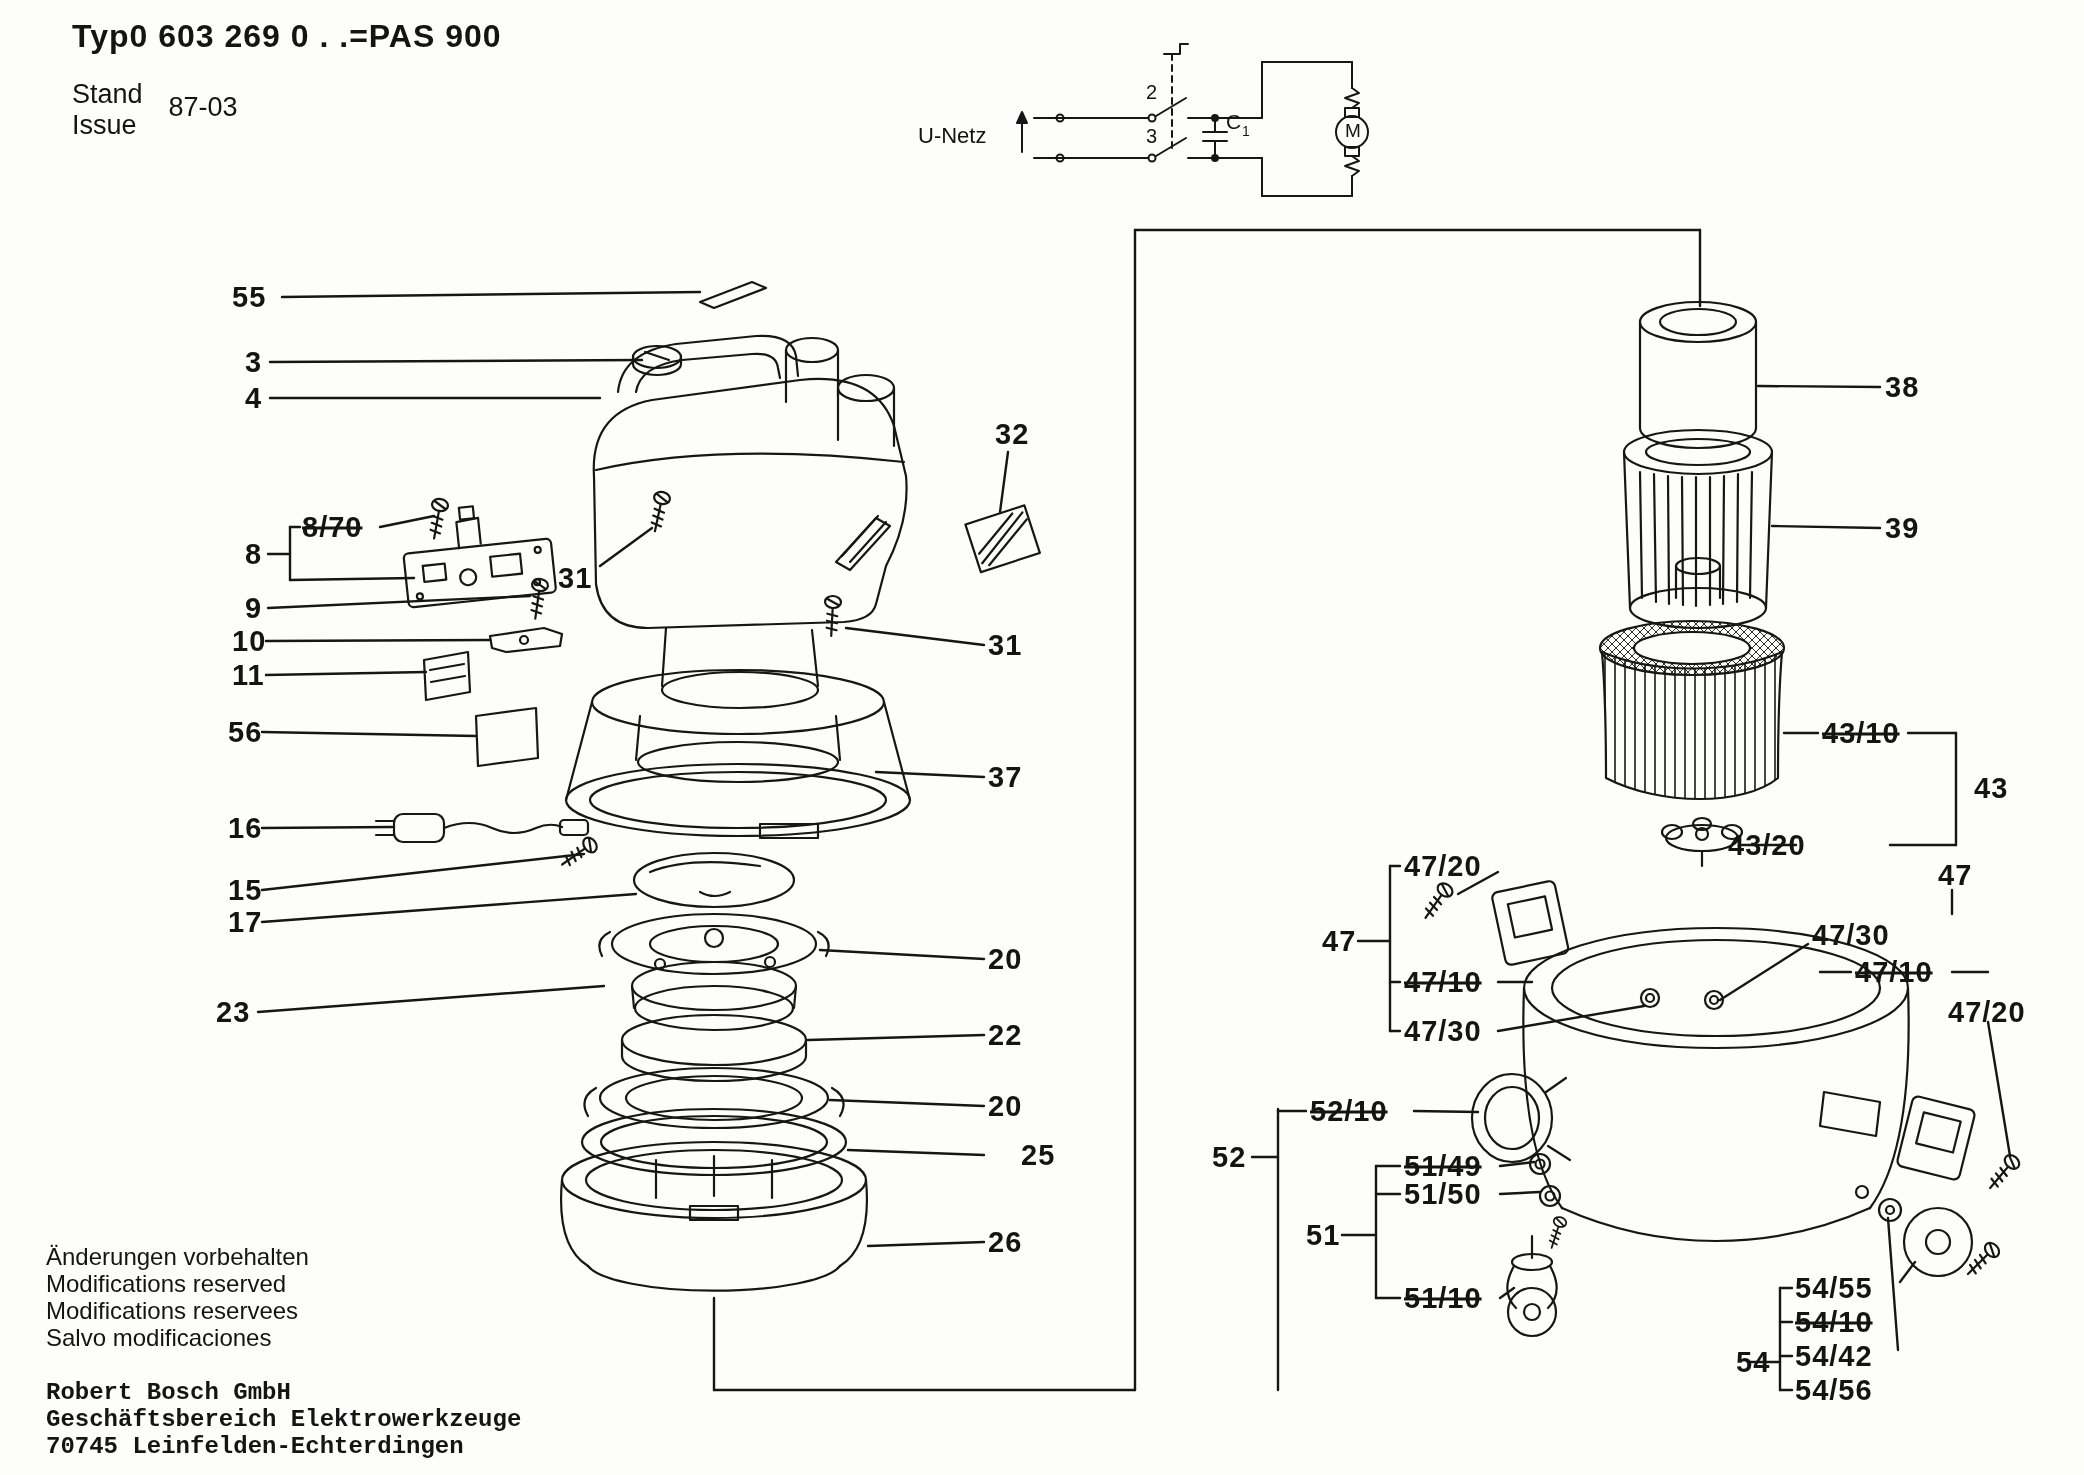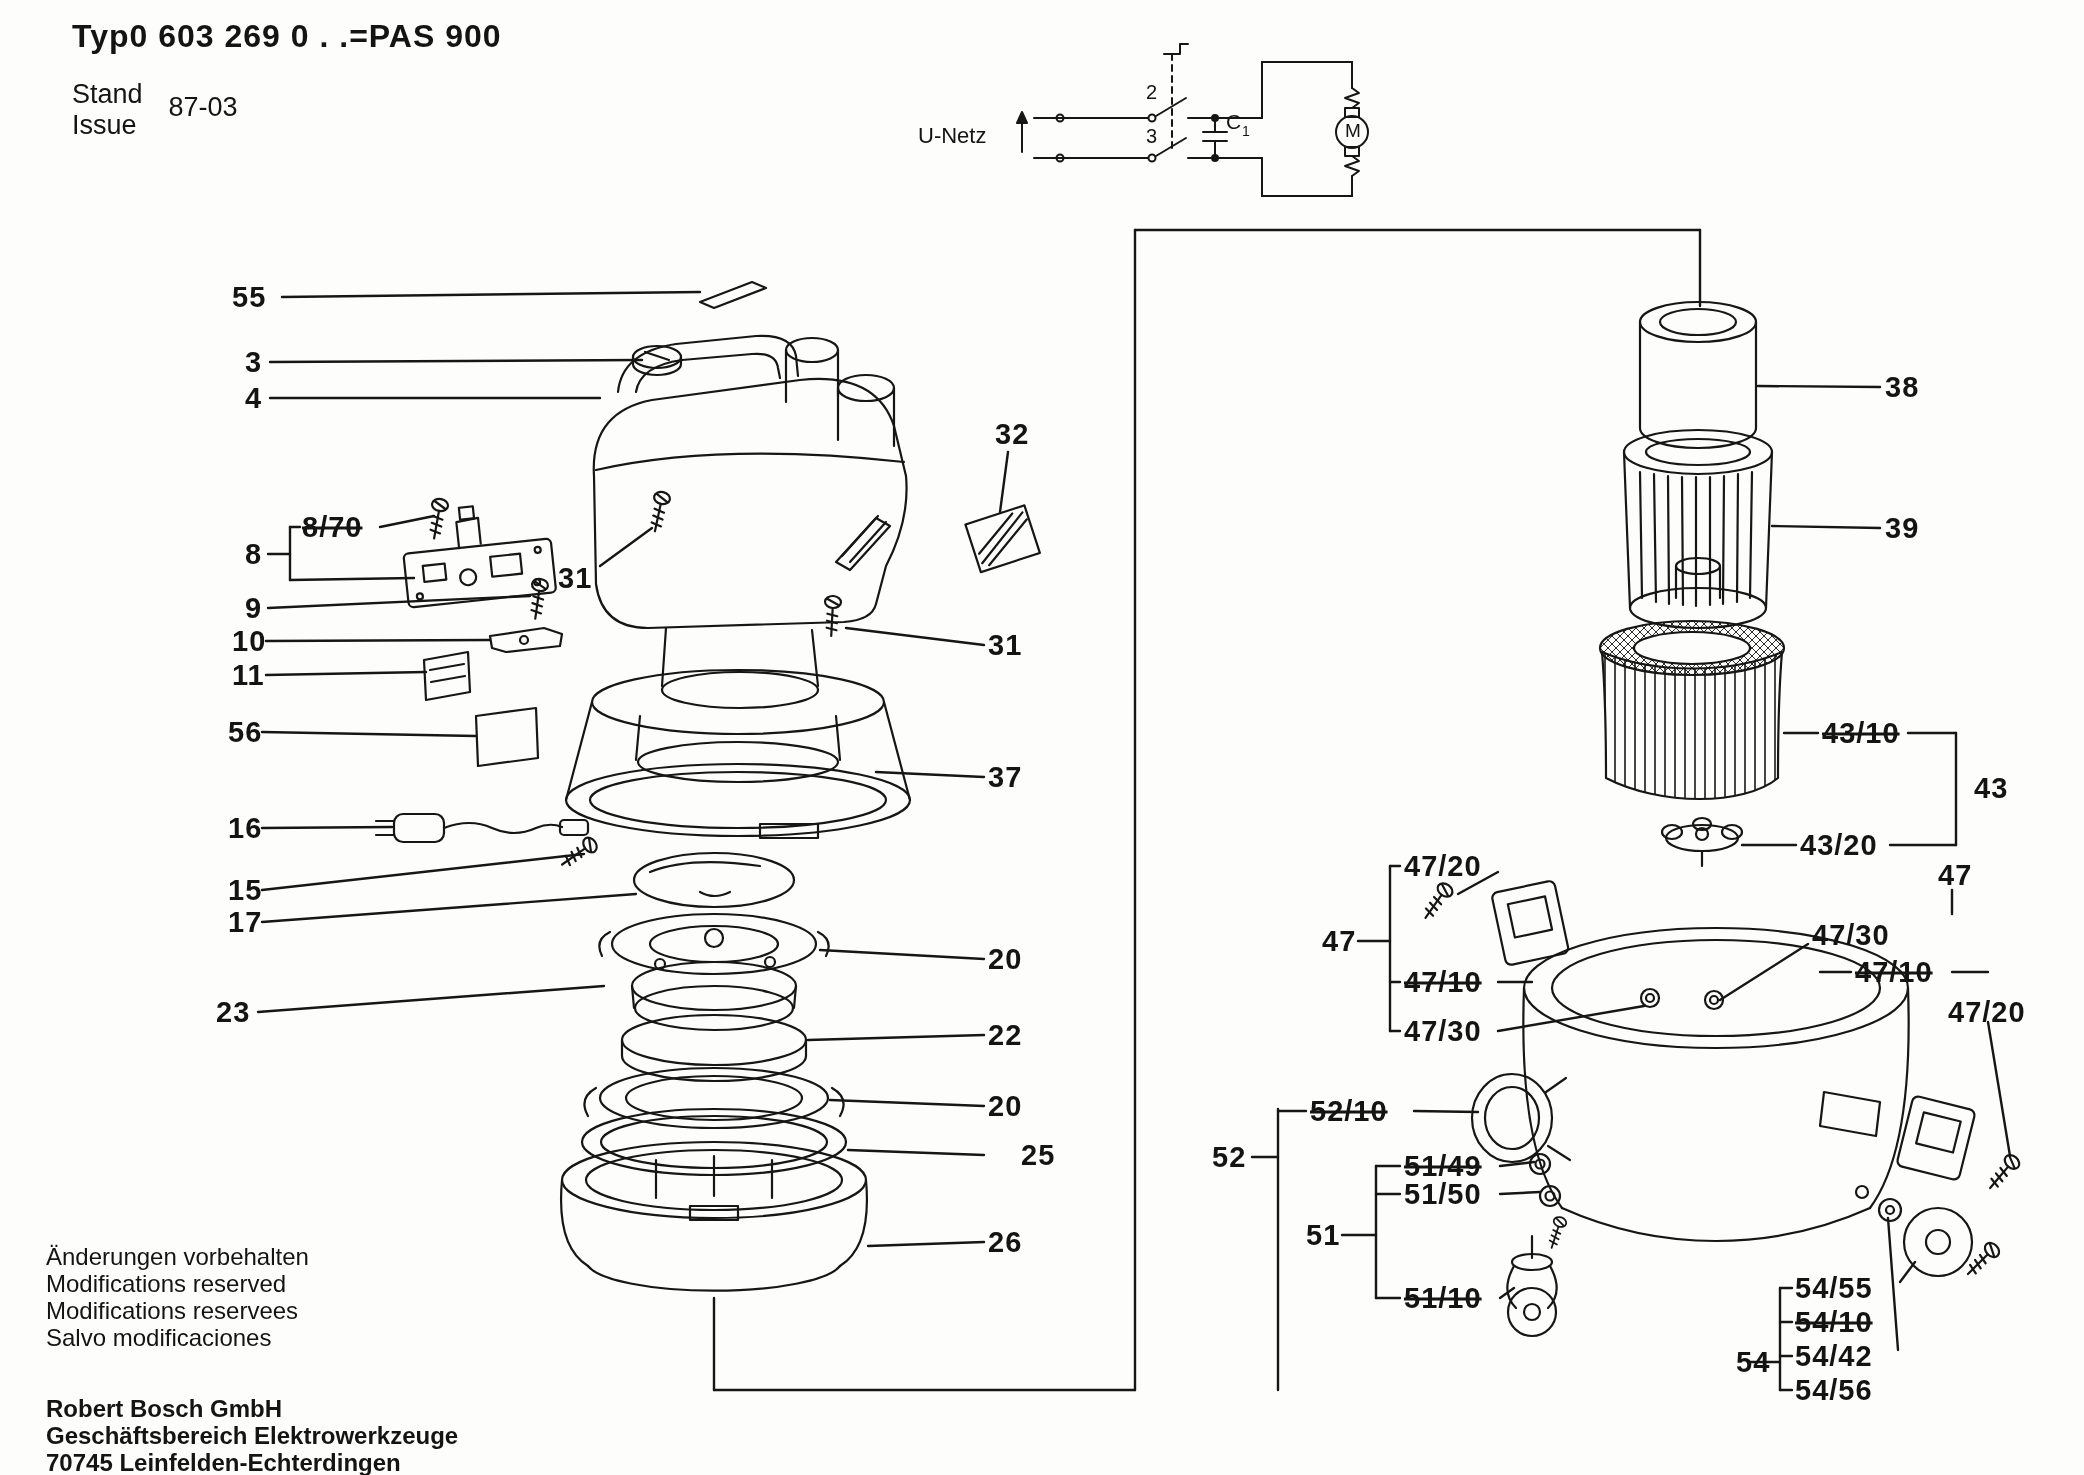--- a/index.html
+++ b/index.html
@@ -26,21 +26,21 @@
     transform:translateY(-50%);
     white-space:nowrap;
     font-weight:normal;
   }
   .header { position:absolute; left:72px; top:18px; }
   .title-line { display:flex; gap:0; align-items:baseline; font-weight:bold; font-size:32px; letter-spacing:1px; }
   .issue-block { margin-top:24px; display:flex; gap:26px; font-size:27px; }
   .issue-words div { line-height:31px; }
   .issue-value { margin-top:13px; }
   .footer { position:absolute; left:46px; top:1243px; font-size:24px; line-height:27px; }
-  .footer .company { margin-top:44px; font-weight:bold; }
+  .footer .company { margin-top:28px; font-weight:bold;font-family:Liberation Mono, monospace; }
 </style>
 </head>
 <body>
 
 <svg id="artwork" viewBox="0 0 2084 1475" fill="none" stroke="#161616" stroke-width="2.2" stroke-linecap="round" stroke-linejoin="round">
 
   <defs>
     <pattern id="pleats" width="10" height="12" patternUnits="userSpaceOnUse">
       <line x1="5" y1="0" x2="5" y2="12" stroke="#161616" stroke-width="1.6"></line>
     </pattern>
@@ -454,21 +454,21 @@
     <div class="part-label" style="left: 988px; top: 777px;">37</div>
     <div class="part-label" style="left: 988px; top: 959px;">20</div>
     <div class="part-label" style="left: 988px; top: 1035px;">22</div>
     <div class="part-label" style="left: 988px; top: 1106px;">20</div>
     <div class="part-label" style="left: 988px; top: 1155px; margin-left: 33px;">25</div>
     <div class="part-label" style="left: 988px; top: 1242px;">26</div>
     <div class="part-label" style="left: 1885px; top: 387px;">38</div>
     <div class="part-label" style="left: 1885px; top: 528px;">39</div>
     <div class="part-label strike" style="left: 1822px; top: 733px;">43/10</div>
     <div class="part-label" style="left: 1974px; top: 788px;">43</div>
-    <div class="part-label" style="left: 1800px; top: 845px;">43/20</div>
+    <div class="part-label" style="left: 1728px; top: 845px;">43/20</div>
     <div class="part-label" style="left: 1404px; top: 866px;">47/20</div>
     <div class="part-label" style="left: 1938px; top: 875px;">47</div>
     <div class="part-label" style="left: 1322px; top: 941px;">47</div>
     <div class="part-label" style="left: 1812px; top: 935px;">47/30</div>
     <div class="part-label strike" style="left: 1404px; top: 982px;">47/10</div>
     <div class="part-label strike" style="left: 1855px; top: 972px;">47/10</div>
     <div class="part-label" style="left: 1948px; top: 1012px;">47/20</div>
     <div class="part-label" style="left: 1404px; top: 1031px;">47/30</div>
     <div class="part-label strike" style="left: 1310px; top: 1111px;">52/10</div>
     <div class="part-label" style="left: 1212px; top: 1157px;">52</div>

